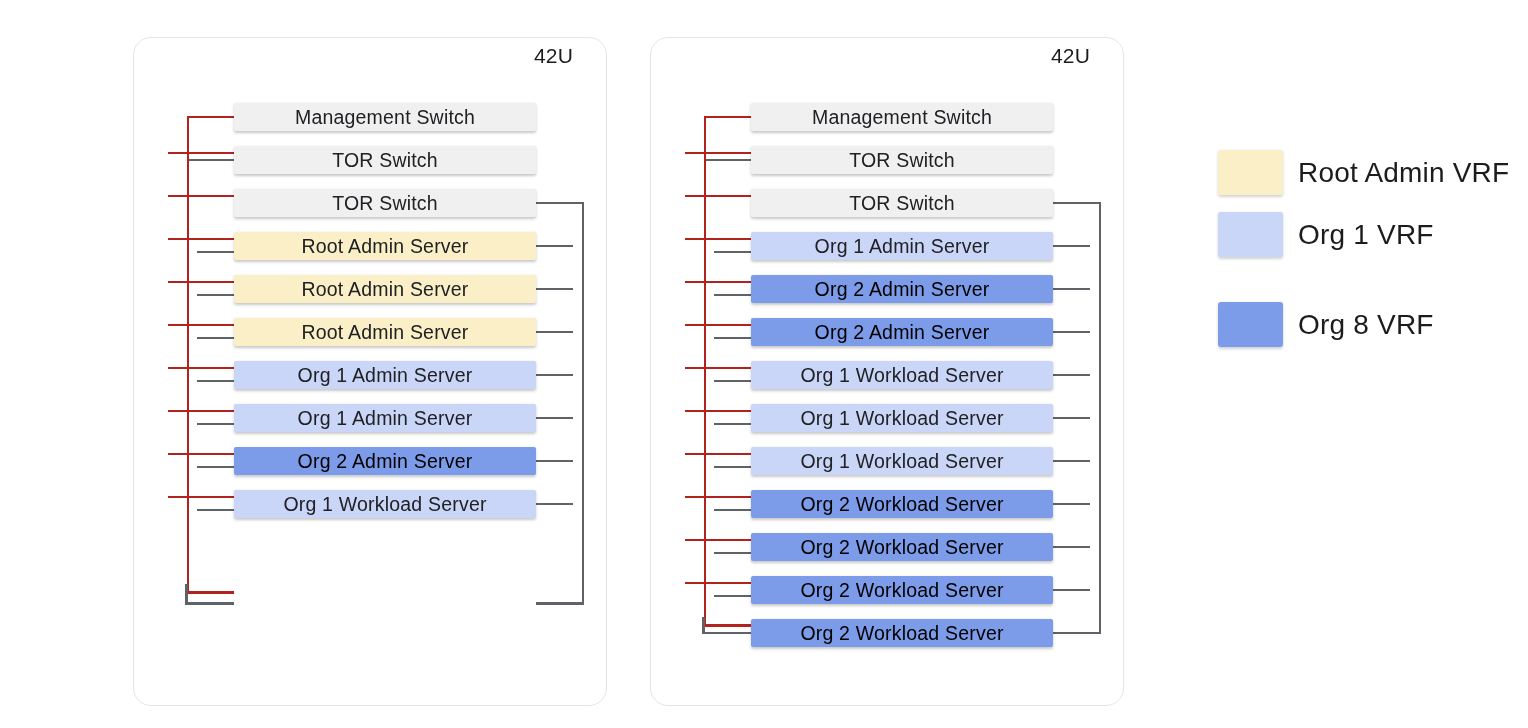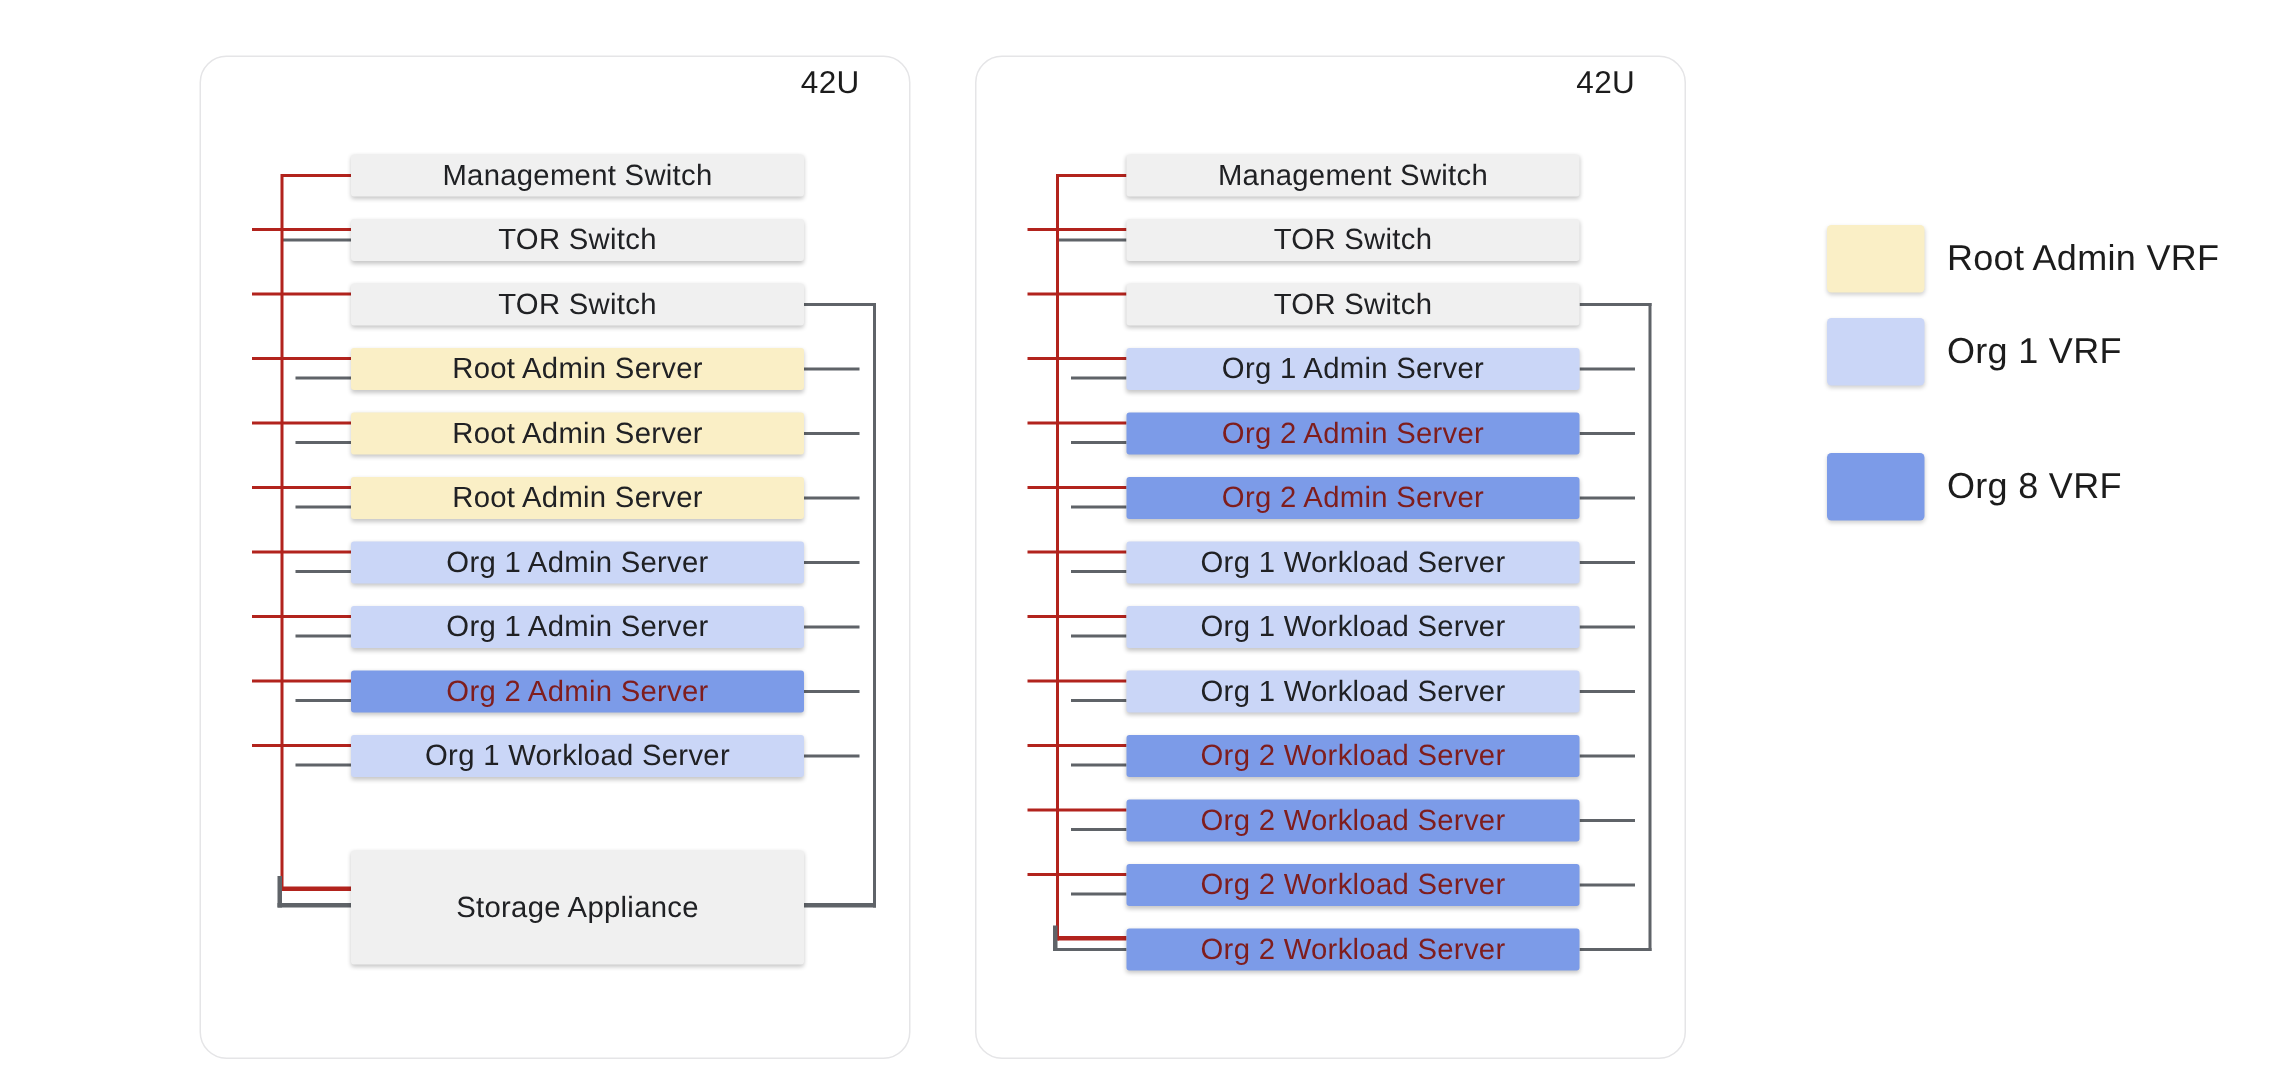--- a/index.html
+++ b/index.html
@@ -22,54 +22,53 @@
     display:flex;align-items:center;justify-content:center;
     font-size:19.5px;letter-spacing:.2px;color:#202124;
     border-radius:2px;z-index:2;
     box-shadow:0 1.5px 3px rgba(0,0,0,.22);
     text-align:right;
   }
   .fill-switch{background:var(--c-switch);}
   .fill-storage{background:var(--c-switch);}
   .fill-root-admin{background:var(--c-root);}
   .fill-org1{background:var(--c-org1);}
-  .node.fill-org2{background:var(--c-org2);color:#7f1d1d;}
+  .node.fill-org2{background:var(--c-org2);color:#000000;}
   .legend-swatch.fill-org2{background:var(--c-org2);}
   .line{position:absolute;z-index:1;}
   .line-red{background:var(--c-red);}
   .line-gray{background:var(--c-gray);}
   .legend-item{
     position:absolute;left:1218px;height:45px;
     display:flex;align-items:center;
   }
   .legend-swatch{
     width:65px;height:45px;border-radius:3px;
     box-shadow:0 1.5px 3px rgba(0,0,0,.18);
   }
   .legend-label{
-    margin-left:15px;font-size:24px;color:#1c1c1c;letter-spacing:.2px;
+    margin-left:15px;font-size:28px;color:#1c1c1c;letter-spacing:.2px;
   }
 </style>
 </head>
 <body>
 
 <div id="diagram-root">
     <div class="rack" style="left: 133px;">
       <div class="rack-cap">42U</div>
       <div class="node fill-switch" style="top: 65px; height: 28px;">Management Switch</div>
       <div class="node fill-switch" style="top: 108px; height: 28px;">TOR Switch</div>
       <div class="node fill-switch" style="top: 151px; height: 28px;">TOR Switch</div>
       <div class="node fill-root-admin" style="top: 194px; height: 28px;">Root Admin Server</div>
       <div class="node fill-root-admin" style="top: 237px; height: 28px;">Root Admin Server</div>
       <div class="node fill-root-admin" style="top: 280px; height: 28px;">Root Admin Server</div>
       <div class="node fill-org1" style="top: 323px; height: 28px;">Org 1 Admin Server</div>
       <div class="node fill-org1" style="top: 366px; height: 28px;">Org 1 Admin Server</div>
       <div class="node fill-org2" style="top: 409px; height: 28px;">Org 2 Admin Server</div>
       <div class="node fill-org1" style="top: 452px; height: 28px;">Org 1 Workload Server</div>
-      <div class="node fill-storage" style="top: 529px; height: 76px;">Storage Appliance</div>
       <div class="line line-red" style="left: 54px; top: 77.75px; width: 46px; height: 2.5px;"></div>
       <div class="line line-red" style="left: 34px; top: 113.75px; width: 66px; height: 2.5px;"></div>
       <div class="line line-gray" style="left: 54px; top: 120.75px; width: 46px; height: 2.5px;"></div>
       <div class="line line-red" style="left: 34px; top: 156.75px; width: 66px; height: 2.5px;"></div>
       <div class="line line-red" style="left: 34px; top: 199.75px; width: 66px; height: 2.5px;"></div>
       <div class="line line-gray" style="left: 63px; top: 212.75px; width: 37px; height: 2.5px;"></div>
       <div class="line line-gray" style="left: 402px; top: 206.75px; width: 37px; height: 2.5px;"></div>
       <div class="line line-red" style="left: 34px; top: 242.75px; width: 66px; height: 2.5px;"></div>
       <div class="line line-gray" style="left: 63px; top: 255.75px; width: 37px; height: 2.5px;"></div>
       <div class="line line-gray" style="left: 402px; top: 249.75px; width: 37px; height: 2.5px;"></div>

